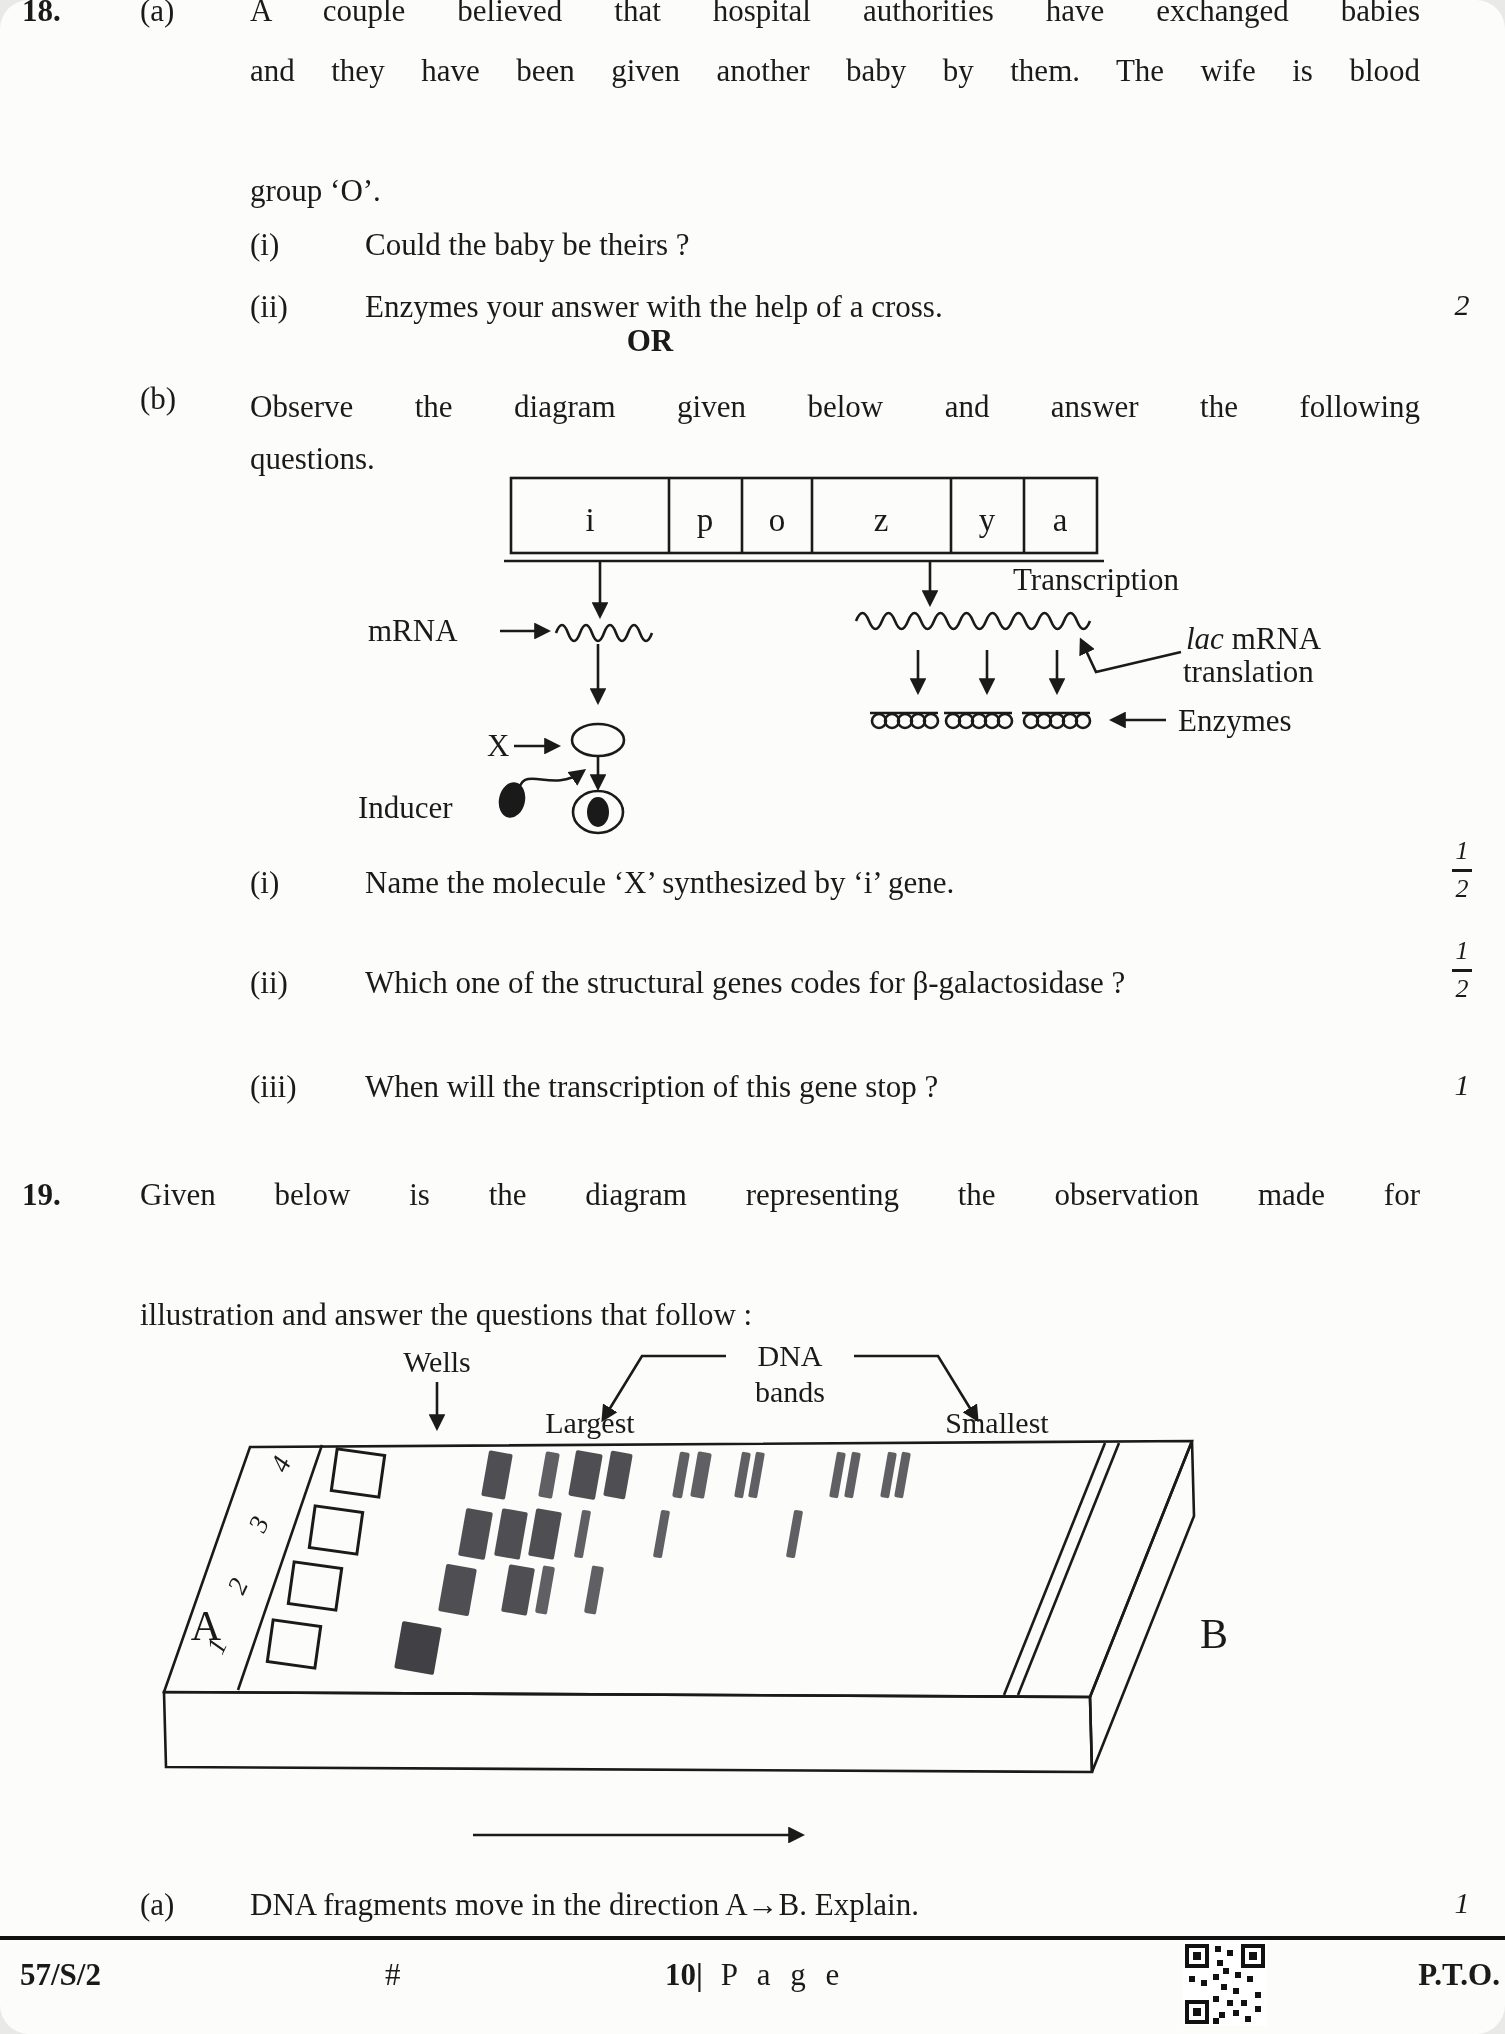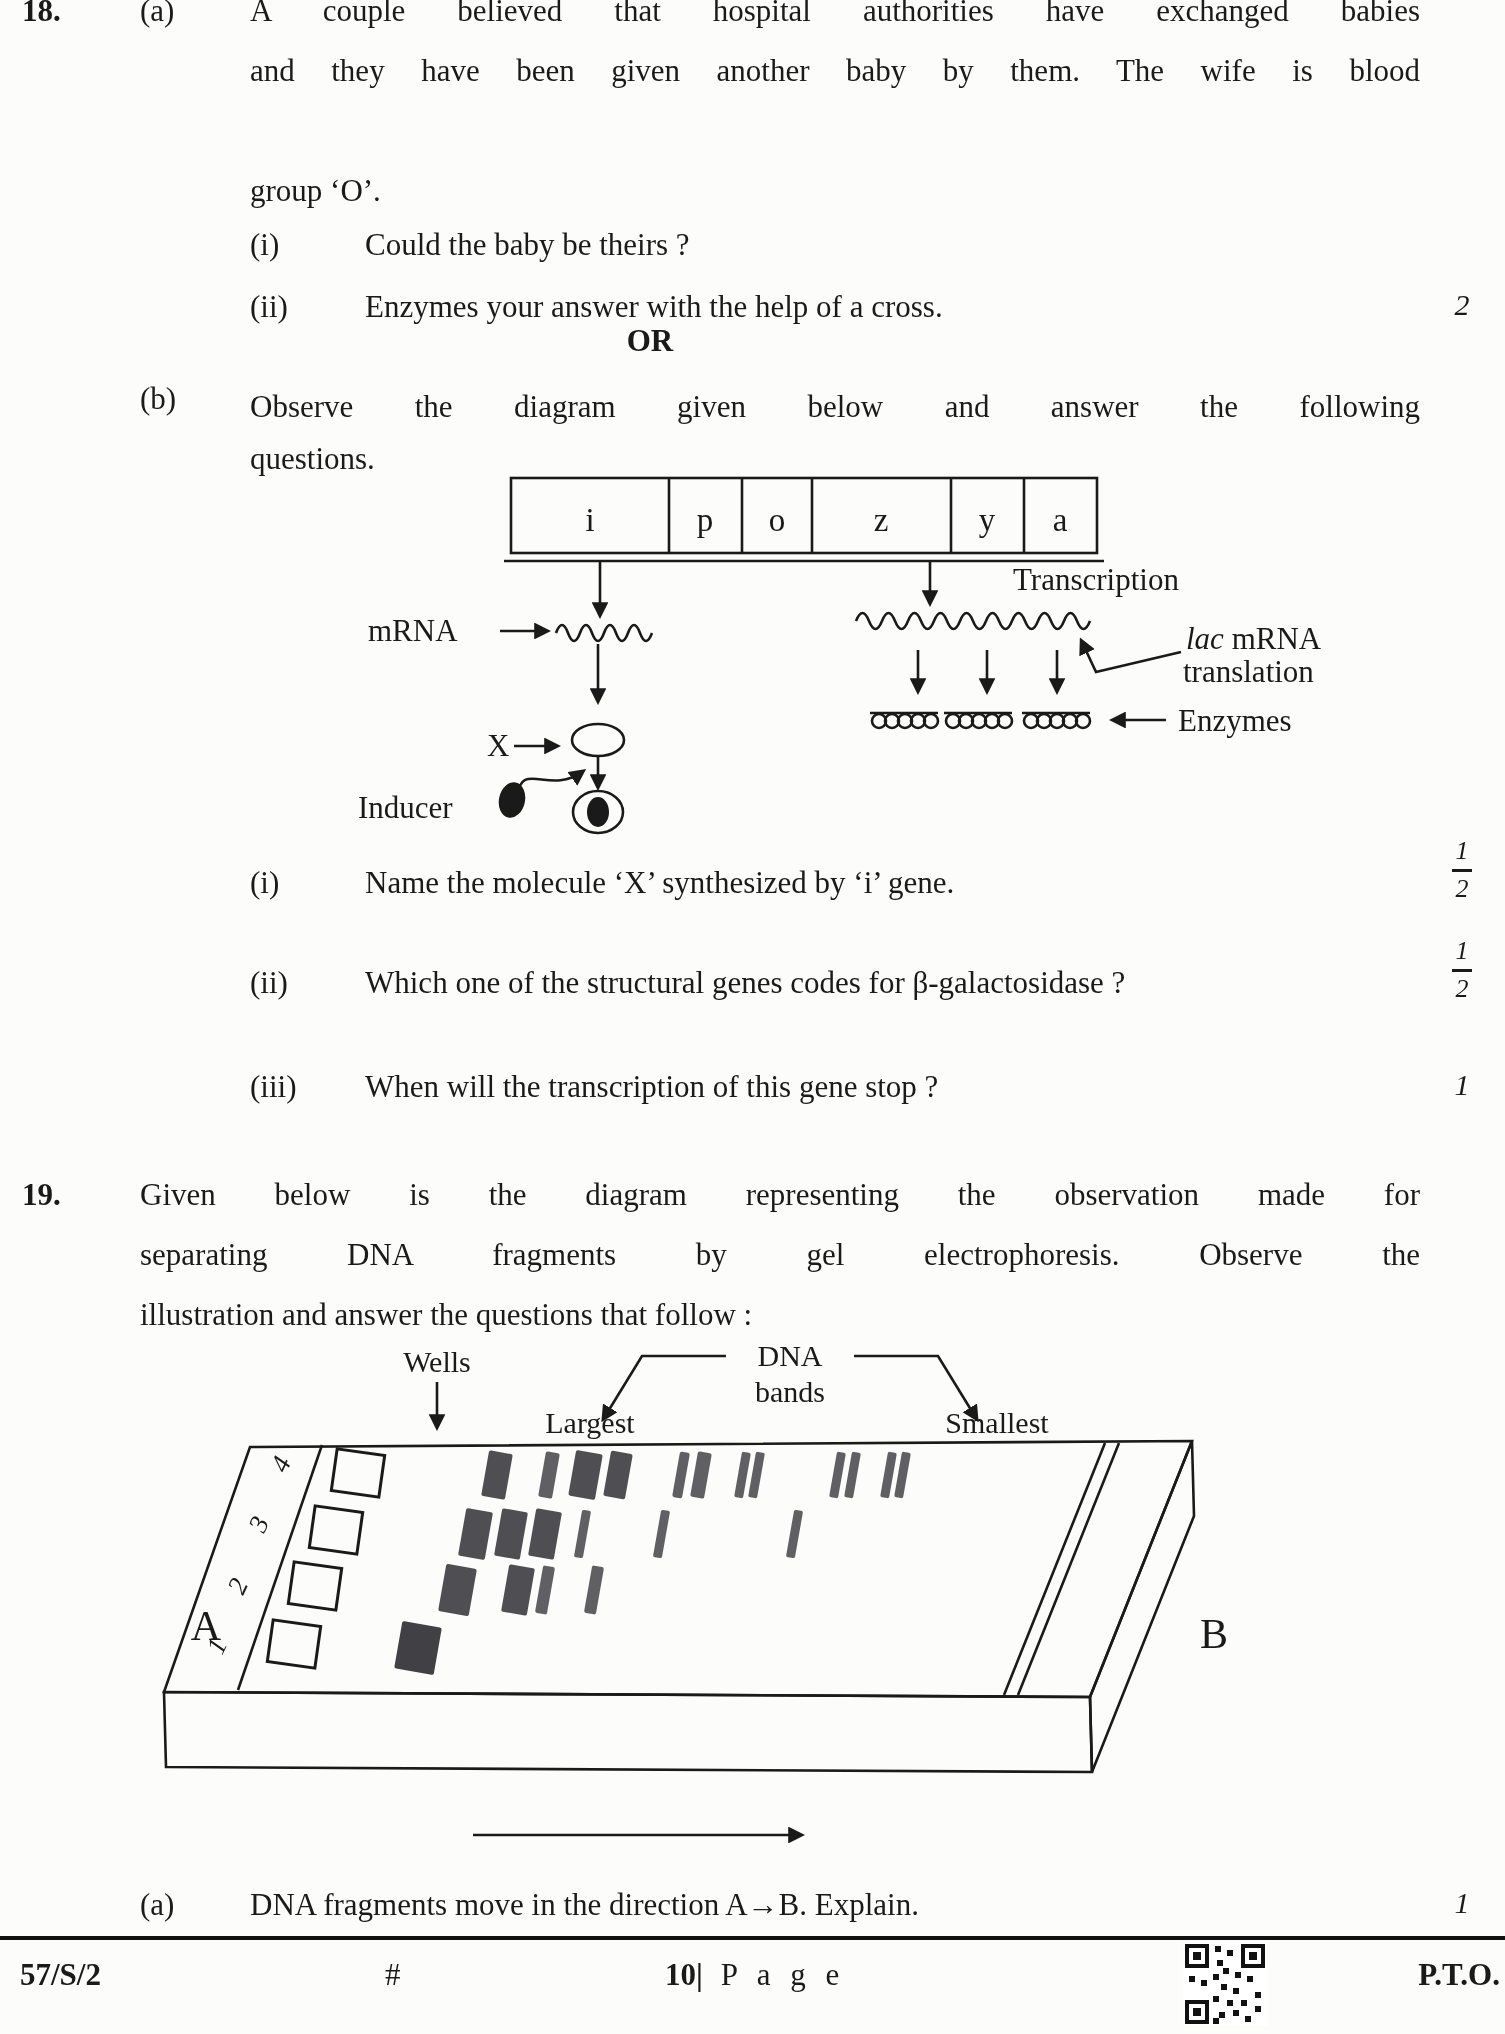--- a/index.html
+++ b/index.html
@@ -1,18 +1,18 @@
 <!DOCTYPE html>
 <html><head>
 <meta charset="utf-8">
 <style>
   html,body{margin:0;padding:0;}
   body{background:#e9e9e7;}
   .page{position:relative;width:1505px;height:2034px;background:#fcfcfa;overflow:hidden;
-        font-family:"Liberation Serif","DejaVu Serif",serif;color:#1a1a1a;}
+        font-family:"Liberation Serif","DejaVu Serif",serif;color:#1a1a1a;border-radius:29px;}
   .t{position:absolute;font-size:31px;line-height:1.2;white-space:pre;color:#1a1a1a;}
   .just{white-space:normal;text-align:justify;text-align-last:justify;}
   .b{font-weight:bold;}
   .mark{position:absolute;left:1436px;width:52px;text-align:center;
         font:italic 30px "Liberation Serif","DejaVu Serif",serif;color:#1a1a1a;}
   .frac{position:absolute;left:1436px;width:52px;text-align:center;
         font:italic 26px "Liberation Serif","DejaVu Serif",serif;color:#1a1a1a;}
   .frac-bar{width:20px;border-top:3px solid #1a1a1a;margin:3px auto 2px;}
   .fig{position:absolute;}
   svg text{font-family:"Liberation Serif","DejaVu Serif",serif;fill:#1a1a1a;}
@@ -133,21 +133,20 @@
     <div class="frac-bar"></div>
     <div>2</div>
   </div>
 
   <div class="t" style="left:250px;top:1068px">(iii)</div>
   <div class="t" style="left:365px;top:1068px">When will the transcription of this gene stop ?</div>
   <div class="mark" style="top:1068px">1</div>
 
   <div class="t b" style="left:22px;top:1176px">19.</div>
   <div class="t just" style="left:140px;top:1176px;width:1280px">Given below is the diagram representing the observation made for</div>
-  <div class="t just" style="left:140px;top:1236px;width:1280px">separating DNA fragments by gel electrophoresis. Observe the</div>
   <div class="t" style="left:140px;top:1296px">illustration and answer the questions that follow :</div>
 
   <svg class="fig" style="left:140px;top:1330px" width="1180" height="530" viewBox="140 1330 1180 530">
 
     <text x="437" y="1372" font-size="30" text-anchor="middle">Wells</text>
     <line x1="437" y1="1382" x2="437" y2="1426" class="sk" marker-end="url(#ah)"></line>
 
     <text x="790" y="1366" font-size="30" text-anchor="middle">DNA</text>
     <text x="790" y="1402" font-size="30" text-anchor="middle">bands</text>
     <path d="M726,1356 L642,1356 L604,1418" class="sk" marker-end="url(#ah)"></path>

